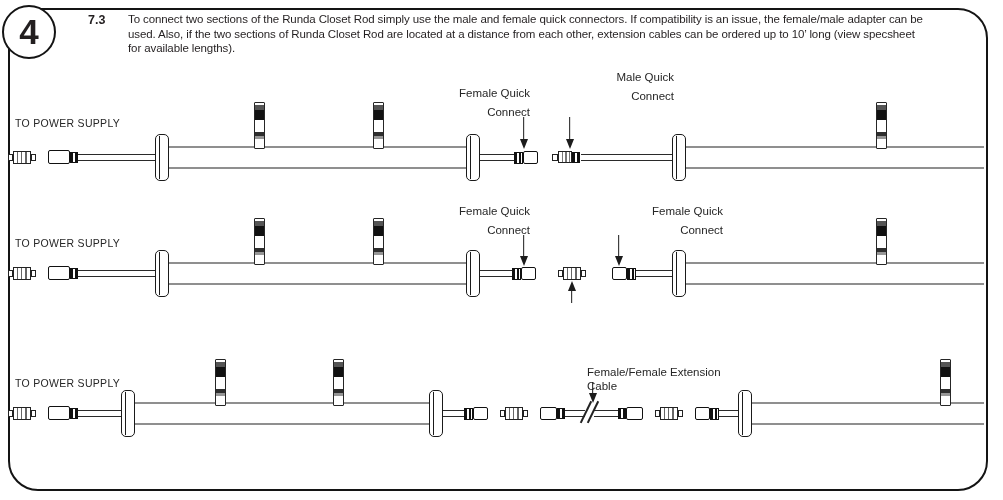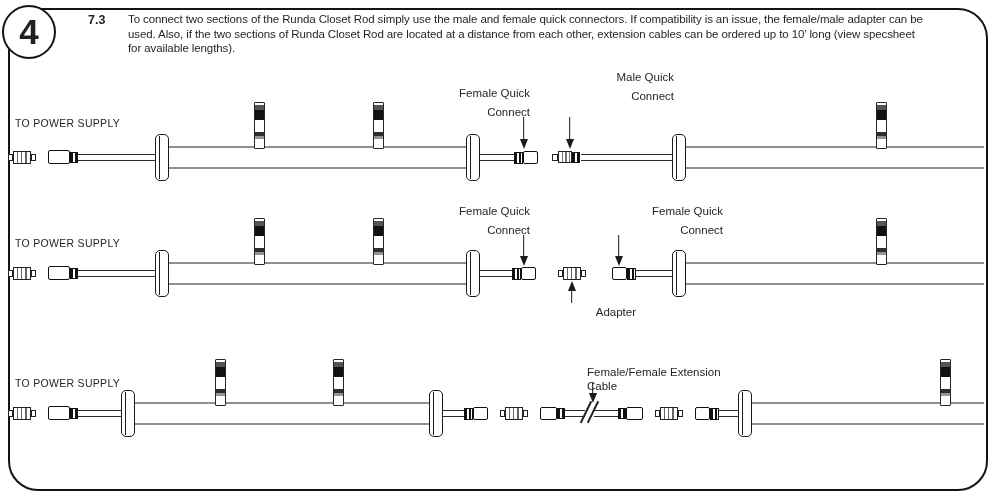--- a/index.html
+++ b/index.html
@@ -164,21 +164,20 @@
       <span>Female Quick</span>
       <span>Connect</span>
     </div>
     <div class="arrow down" style="left:614px;top:235px;height:31px;">
         <i class="shaft"></i>
       </div>
     <div class="arrow up" style="left:567px;top:281px;height:22px;">
         <i class="shaft"></i>
       </div>
     <div class="lbl" style="left:508px;top:303px;width:128px;text-align:center;line-height:19.5px;">
-      <span>Adapter</span>
     </div>
   </div>
 
   <div class="layer">
     <div class="lbl caps" style="left:15px;top:377px;">TO POWER SUPPLY</div>
     <div class="cgroup" style="left:8px;top:407px;">
       <i class="tip"></i>
         <i class="barrel"></i>
         <i class="tip"></i>
     </div>

